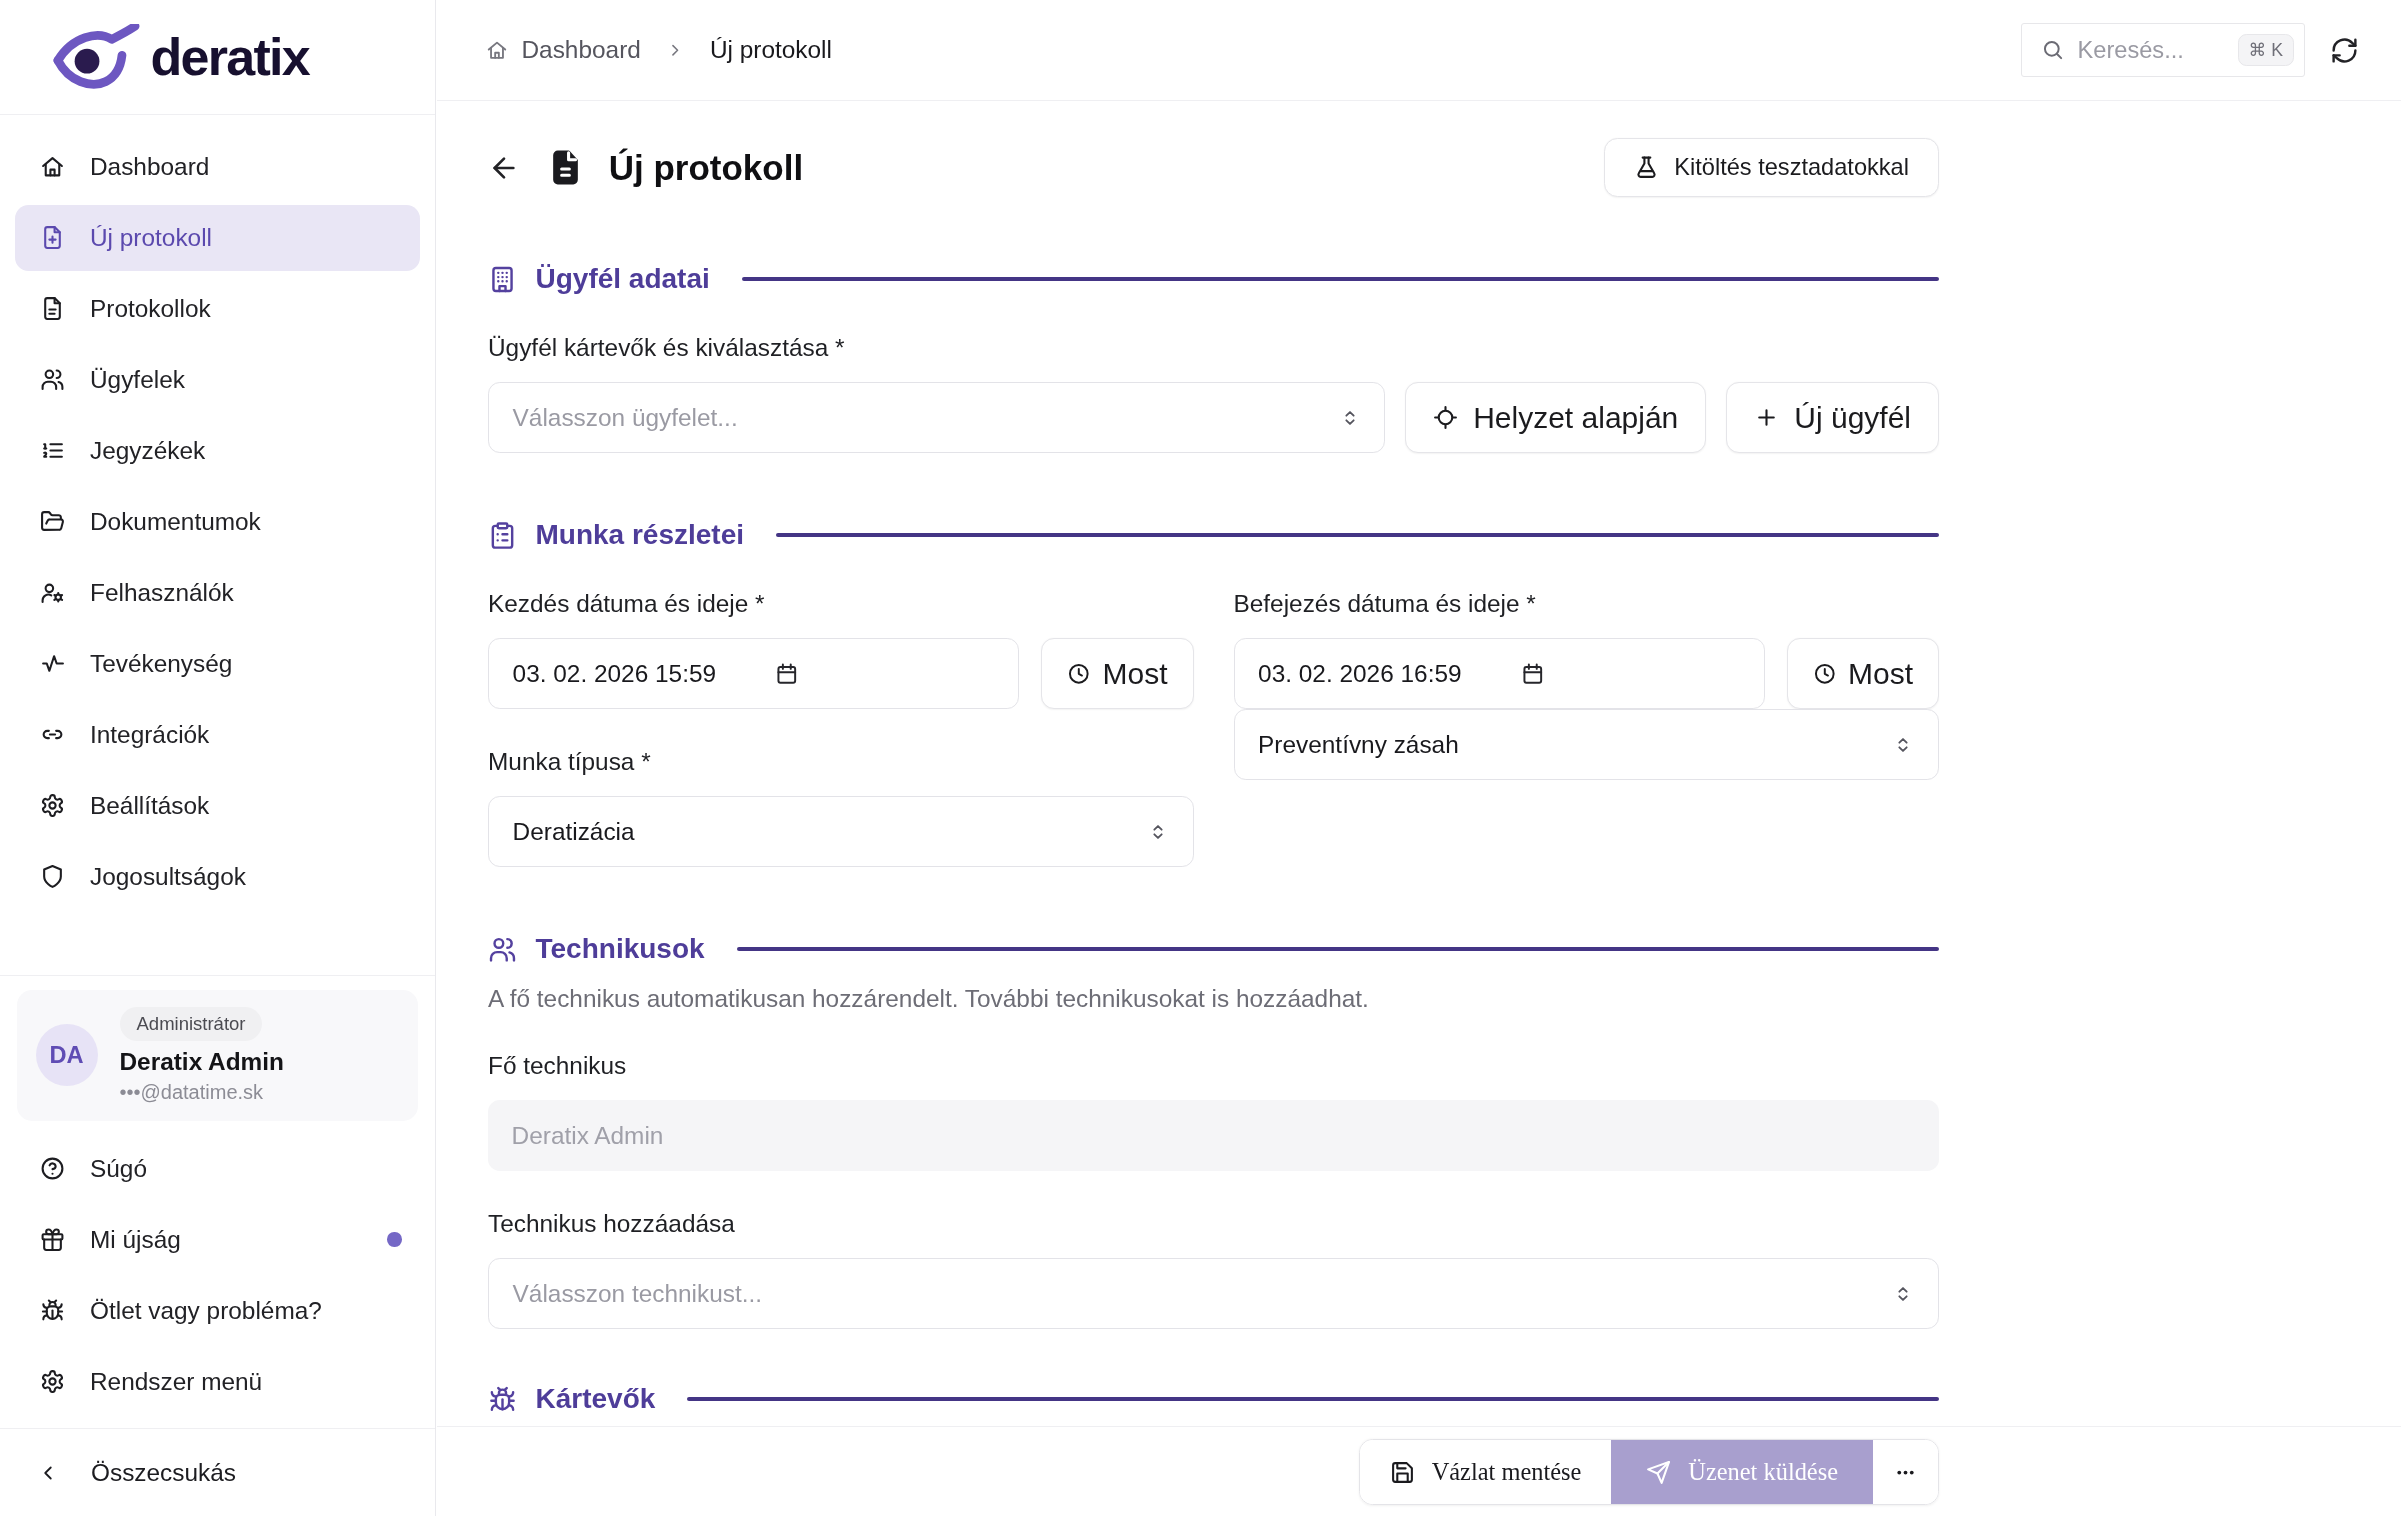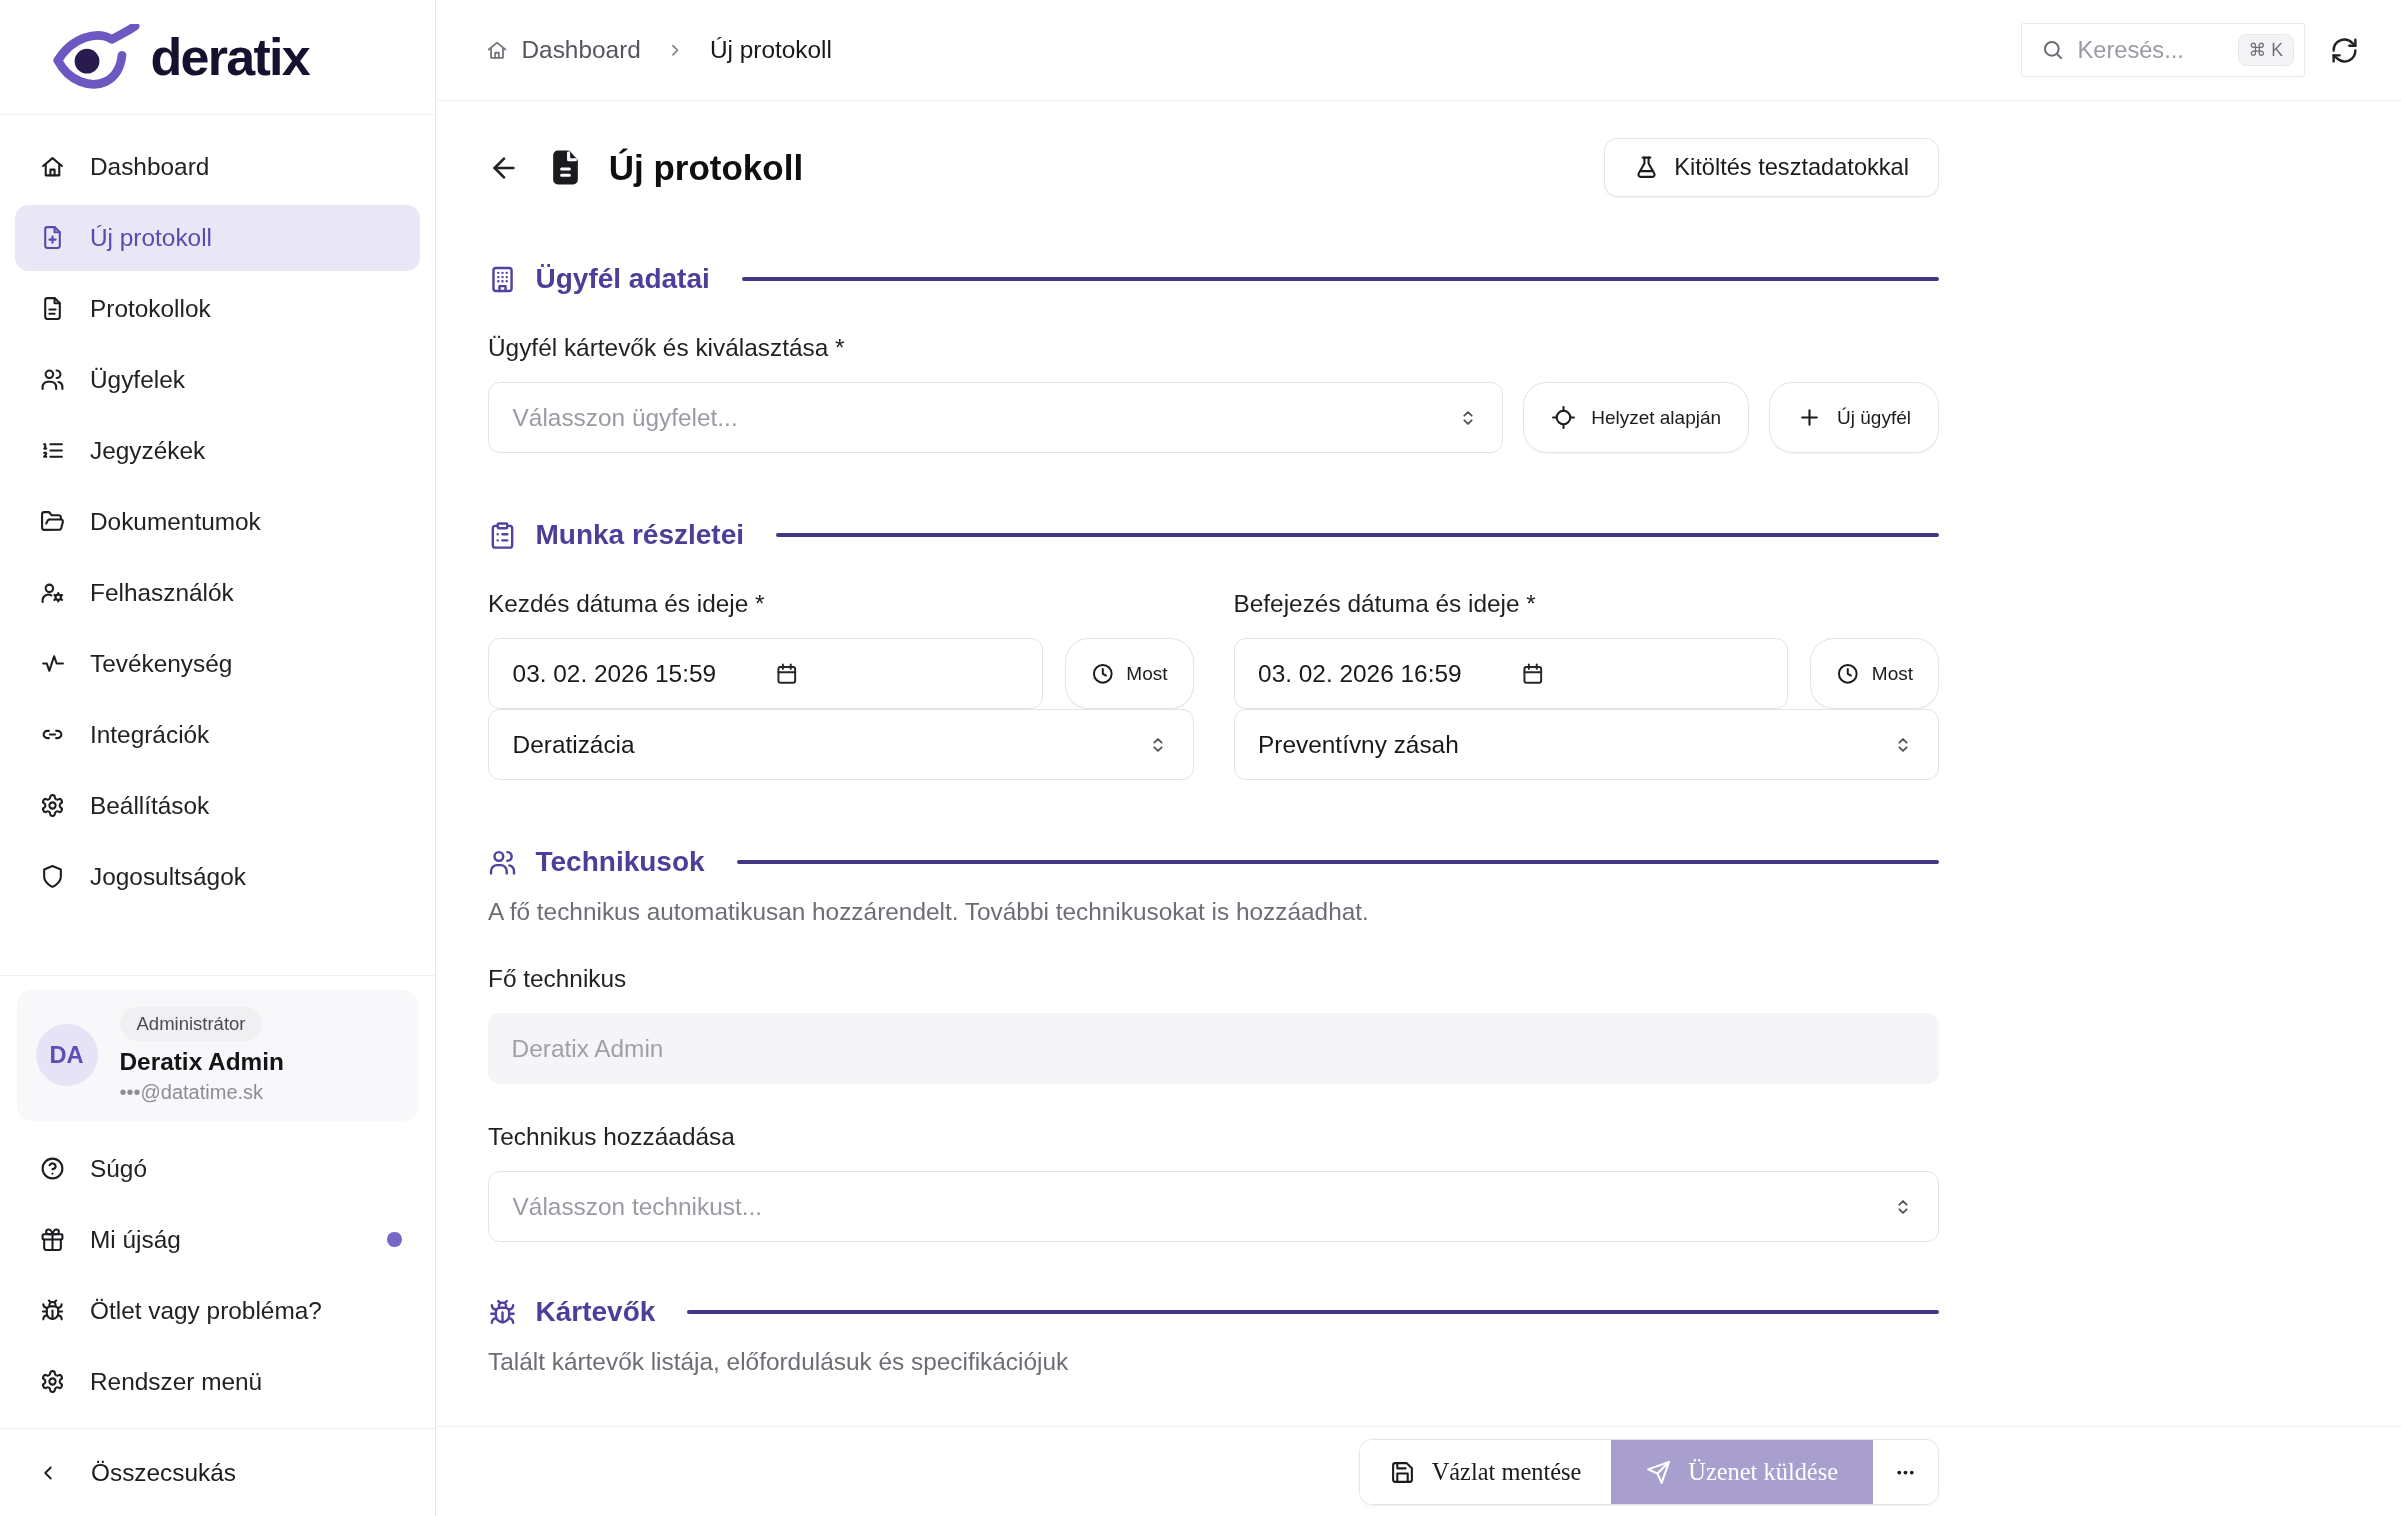--- a/index.html
+++ b/index.html
@@ -69,21 +69,21 @@
 
   .content { padding:37px 0 0 51px; width:1502px; }
   .inner { width:1451px; }
 
   .page-head { display:flex; align-items:center; gap:20px; }
   .back-btn { background:none; border:none; cursor:pointer; color:#222226; display:flex; }
   .title-ic { color:#1b1b1f; margin-left:6.7px; }
   h1 { font-size:35px; font-weight:700; color:#0f0f12; margin-left:5px; }
 
   .btn { display:inline-flex; align-items:center; justify-content:center; gap:15px; background:#fff;
-    border:1.7px solid #e5e5e9; border-radius:24px; font-size:19px; color:#1b1b1e; cursor:pointer;
+    border:1.7px solid #e5e5e9; border-radius:13px; font-size:30px; color:#1b1b1e; cursor:pointer;
     font-family:"Liberation Sans",sans-serif; box-shadow:0 0.8px 1.7px rgba(18,18,23,.05); }
   .btn-test { margin-left:auto; height:59px; padding:0 29px; border-radius:13.5px; font-size:23.6px; }
 
   .section-head { display:flex; align-items:center; gap:18.5px; margin-top:66px; }
   .section-head.tight { margin-top:54px; }
   .section-head .ic { color:#54419f; }
   h2 { font-size:28px; font-weight:700; color:#4e3d99; }
   .rule { flex:1; height:4.2px; background:#443585; border-radius:2.5px; margin-left:13.5px; }
   .section-desc { font-size:24.4px; color:#6d6d76; margin-top:20px; }
 
@@ -486,20 +486,21 @@
                     <svg viewBox="0 0 24 24" fill="none" stroke="currentColor" stroke-width="2" stroke-linecap="round" stroke-linejoin="round">
                       <circle cx="12" cy="12" r="9"></circle>
                       <path d="M12 7v5l3.2 1.8"></path>
                     </svg>
                   </span>
                 <span>Most</span>
               </button>
             </div>
           </div>
           <div>
+            <div class="field-label">Munka típusa *</div>
             <div class="select">
               <span>Deratizácia</span>
               <span class="ic ic-26 chev">
                   <svg viewBox="0 0 24 24" fill="none" stroke="currentColor" stroke-width="2" stroke-linecap="round" stroke-linejoin="round">
                     <path d="m8 9.5 4-4 4 4"></path>
                     <path d="m8 14.5 4 4 4-4"></path>
                   </svg>
                 </span>
             </div>
           </div>

